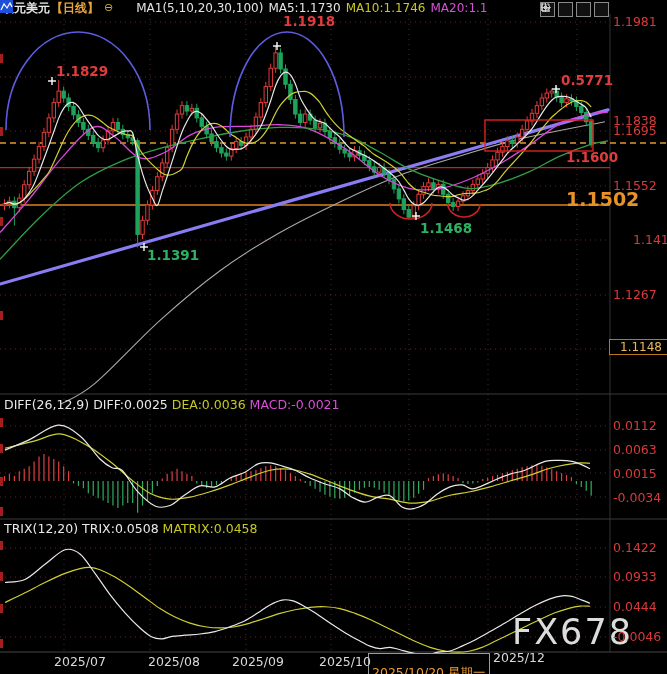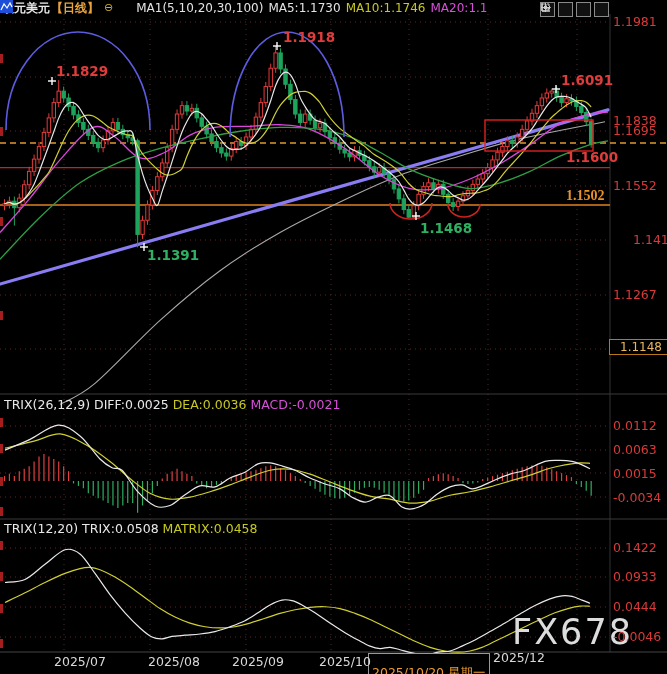--- a/index.html
+++ b/index.html
@@ -13,21 +13,21 @@
   .collapse{color:#d8b020;font-size:11px;}
   .chicon{display:inline-block;width:13px;height:13px;}
   .ma1{color:#e4e4e4;} .ma5{color:#e4e4e4;} .ma10{color:#c8c824;} .ma20{color:#d84fd8;}
   .tbtns{position:absolute;right:58px;top:2px;display:flex;gap:3px;z-index:7;}
   .tbtn{width:13px;height:13px;border:1px solid #8a8a8a;background:#111;display:flex;
         align-items:center;justify-content:center;}
   .lbl{position:absolute;white-space:nowrap;z-index:5;}
   .tick{color:#d83a3a;font-size:12.5px;}
   .annR{color:#e03c3c;font-weight:bold;font-size:13.5px;}
   .annG{color:#2eb162;font-weight:bold;font-size:13.5px;}
-  .annO{color:#e8922a;font-weight:bold;font-size:14px;font-family:Liberation Serif, serif;}
+  .annO{color:#e8922a;font-weight:bold;font-size:19px;}
   .paneHdr{font-size:12.5px;color:#e8e8e8;}
   .paneHdr .y{color:#c8c824;} .paneHdr .m{color:#d84fd8;}
   .xlab{color:#d8d8d8;font-size:12.5px;}
   .xcross{color:#f09c2e;font-size:12.5px;border:1px solid #999;background:#000;padding:11px 3px;}
   .pricebox{color:#e8b860;font-size:12px;border:1px solid #b87818;background:#000;padding:0 10px;}
   .wm{position:absolute;left:512px;top:612px;font-size:35px;color:#dcdcdc;letter-spacing:2px;
       z-index:4;font-weight:500;}
 </style>
 </head>
 <body>
@@ -533,30 +533,30 @@
       </span>
     <span class="tbtn">
         <svg width="11" height="11">
           <path d="M2 2h4v7H2z" stroke="#ccc" fill="none"></path>
           <path d="M6 5.5h4M8.5 3.5l2 2-2 2" stroke="#ccc" fill="none"></path>
         </svg>
       </span>
   </div>
 
   <div class="lbl annR" style="left:56px;top:63px;">1.1829</div>
-  <div class="lbl annR" style="left:283px;top:29px;">1.1918</div>
-  <div class="lbl annR" style="left:561px;top:72px;">1.6091</div>
+  <div class="lbl annR" style="left:283px;top:13px;">1.1918</div>
+  <div class="lbl annR" style="left:561px;top:72px;">0.5771</div>
   <div class="lbl annG" style="left:147px;top:247px;">1.1391</div>
   <div class="lbl annG" style="left:420px;top:220px;">1.1468</div>
   <div class="lbl annR" style="left:566px;top:149px;">1.1600</div>
   <div class="lbl annO" style="left:566px;top:188px;">1.1502</div>
   <div class="lbl pricebox" style="left:609px;top:339px;">1.1148</div>
 
   <div class="lbl paneHdr" style="left:4px;top:397px;">
-    <span>TRIX(26,12,9)</span>
+    <span>DIFF(26,12,9)</span>
     <span>DIFF:0.0025</span>
     <span class="y">DEA:0.0036</span>
     <span class="m">MACD:-0.0021</span>
   </div>
   <div class="lbl paneHdr" style="left:4px;top:521px;">
     <span>TRIX(12,20)</span>
     <span>TRIX:0.0508</span>
     <span class="y">MATRIX:0.0458</span>
   </div>
 

